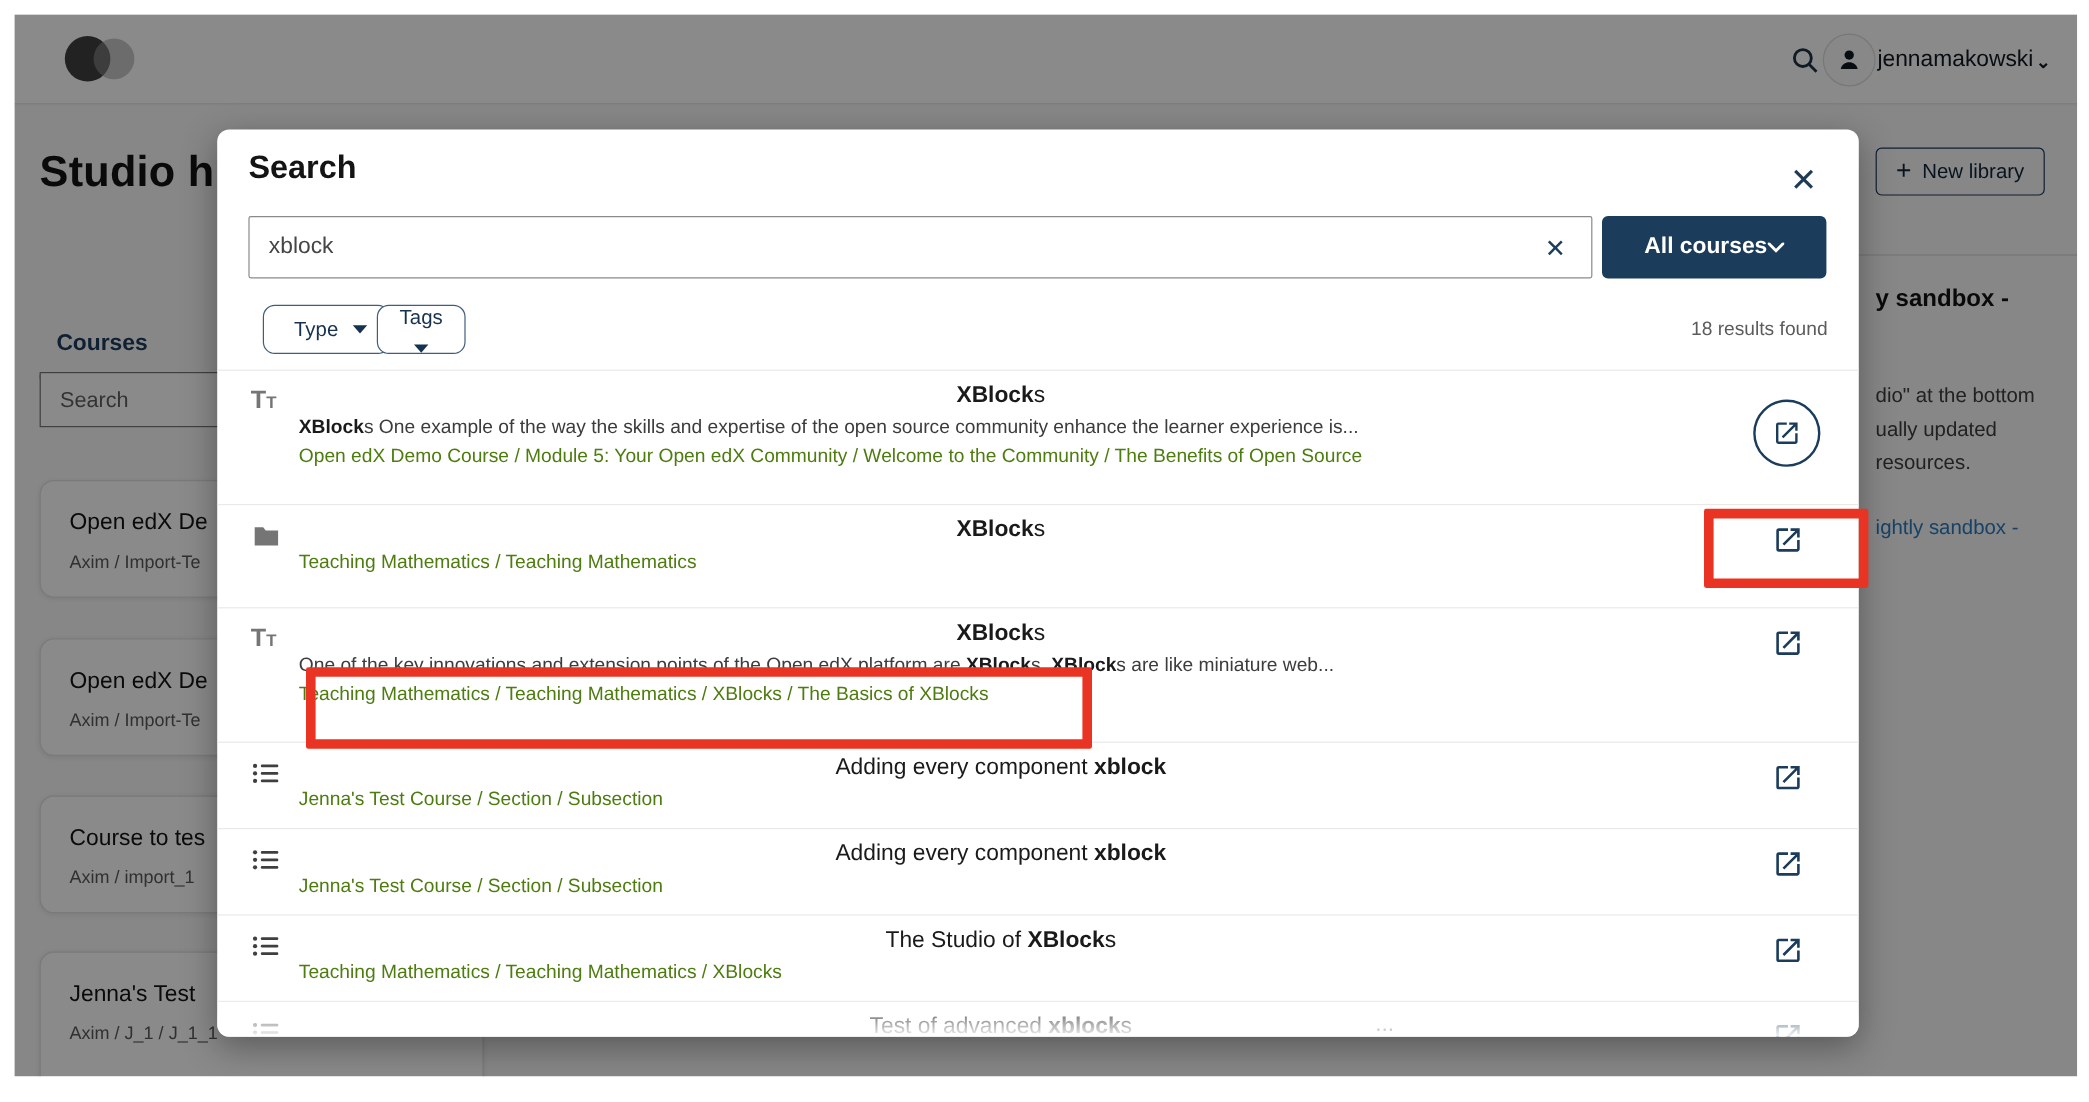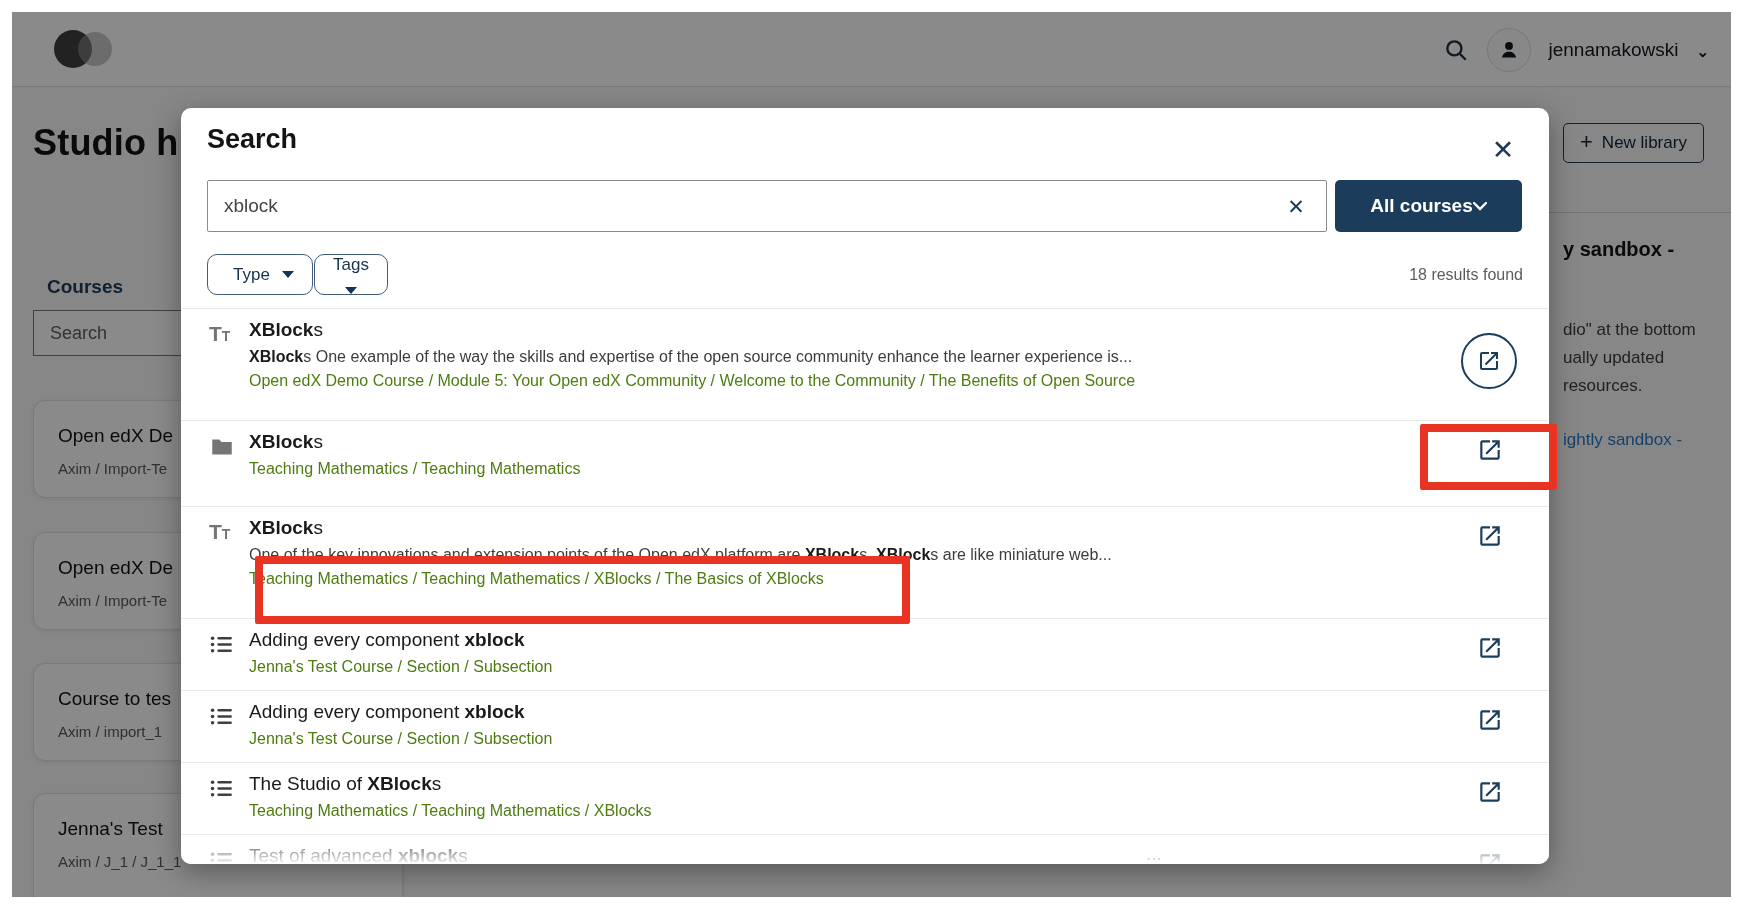--- a/index.html
+++ b/index.html
@@ -5,21 +5,21 @@
   * { box-sizing: border-box; margin: 0; padding: 0; }
   html,body { width:1741px; height:918px; background:#ffffff; font-family:"Liberation Sans", sans-serif; overflow:hidden; }
 
   .page { position:absolute; left:12px; top:12px; width:1719px; height:885px; background:#f4f4f4; overflow:hidden; }
 
   
   .topbar { position:absolute; left:0; top:0; width:1719px; height:75px; background:#ffffff; border-bottom:1px solid #e4e4e4; }
   .logo { position:absolute; left:42px; top:18px; width:70px; height:38px; }
   .logo .c1 { position:absolute; left:0; top:0; width:38px; height:38px; border-radius:50%; background:#1d1d1d; opacity:.85; }
   .logo .c2 { position:absolute; left:24px; top:2px; width:34px; height:34px; border-radius:50%; background:#9a9a9a; opacity:.55; }
-  .topbar-right { position:absolute; right:22px; top:0; height:75px; display:flex; align-items:center; gap:18px; }
+  .topbar-right { position:absolute; right:22px; top:0; height:75px; display:flex; align-items:center; gap:2px; }
   .tb-search { width:26px; height:26px; cursor:pointer; }
   .avatar { width:44px; height:44px; border-radius:50%; background:#fbfbfb; border:1px solid #dcdcdc; display:flex; align-items:center; justify-content:center; }
   .username { font-size:19px; color:#101820; }
   .chev { font-size:15px; color:#101820; font-weight:bold; transform:translateY(2px); }
 
   
   .content { position:absolute; left:0; top:76px; width:1719px; height:809px; background:#f9f9f9; }
   .page-title { position:absolute; left:21px; top:34px; font-size:36px; font-weight:700; color:#141414; letter-spacing:.2px; }
   .tabs { position:absolute; left:21px; top:160px; display:flex; gap:46px;margin-top:28px; }
   .tab { font-size:19px; font-weight:700; color:#1b3c5b; padding:0 14px 14px 14px; }
@@ -43,31 +43,31 @@
 
   
   .modal { position:absolute; left:169px; top:96px; width:1368px; height:756px; background:#ffffff; border-radius:10px; box-shadow:0 8px 28px rgba(0,0,0,.35); z-index:20; overflow:hidden; }
   .modal-title { position:absolute; left:26px; top:16px; font-size:27px; font-weight:700; color:#141414; }
   .modal-close { position:absolute; right:28px; top:24px; width:36px; height:36px; background:none; border:none; font-size:27px; color:#1f3a55; cursor:pointer; line-height:36px; text-align:center; }
   .query-input { position:absolute; left:26px; top:72px; width:1120px; height:52px; border:1px solid #8a8a8a; border-radius:2px; font-size:19px; color:#454545; padding:0 50px 0 16px; font-family:"Liberation Sans", sans-serif; }
   .query-clear { position:absolute; left:1100px; top:84px; width:30px; height:30px; background:none; border:none; font-size:21px; color:#1b3c5b; cursor:pointer; }
   .scope-btn { position:absolute; left:1154px; top:72px; width:187px; height:52px; background:#1b3c5b; border:none; border-radius:5px; color:#ffffff; font-size:19px; font-weight:700; cursor:pointer; display:flex; align-items:center; justify-content:center; font-family:"Liberation Sans", sans-serif; }
   .scope-chev { width:14px; height:9px; }
   .filter-btn { position:absolute; top:146px; height:41px; padding:0 18px; background:#fff; border:1px solid #3f5d7c; border-radius:10px; font-size:17px; color:#15324f; cursor:pointer; display:flex; align-items:center; gap:12px; font-family:"Liberation Sans", sans-serif; }
-  .filter-type { left:26px;padding-left:25px; }
+  .filter-type { left:38px;padding-left:25px; }
   .filter-tags { left:133px;flex-direction:column; }
   .tri { display:inline-block; width:0; height:0; border-left:6px solid transparent; border-right:6px solid transparent; border-top:7px solid #15324f; }
   .results-count { position:absolute; right:26px; top:158px; font-size:16px; color:#5c5c5c; }
 
   .results { position:absolute; left:0; top:200px; width:1368px; height:556px; }
   .result-row { position:relative; border-top:1px solid #e9e9e9; width:1368px; overflow:hidden; cursor:pointer; }
   .rh-lg { height:112px; } .rh-md { height:86px; } .rh-sm { height:72px; } .rh-cut { height:30px; }
   .r-icon { position:absolute; left:28px; top:13px; width:26px; height:26px; color:#757575; }
   .r-body { position:absolute; left:68px; top:10px; right:130px; }
-  .r-title { font-size:19px; color:#1a1a1a; margin-bottom:7px; white-space:nowrap; }
+  .r-title { font-size:19px; color:#1a1a1a; margin-bottom:7px; white-space:nowrap;text-align:center; }
   .r-title b { font-weight:700; }
   .r-desc { font-size:16px; color:#3c3c3c; margin-bottom:6px; white-space:nowrap; overflow:hidden; }
   .r-desc b { font-weight:700; color:#1a1a1a; }
   .r-crumb { font-size:16px; color:#4d7c0f; white-space:nowrap; }
   .r-action { position:absolute; right:46px; top:16px; width:26px; height:26px; color:#1b3c5b; cursor:pointer; }
   .r-action.circled { right:32px; top:24px; width:56px; height:56px; border:2px solid #1b3c5b; border-radius:50%; display:flex; align-items:center; justify-content:center; }
   .r-action.circled svg { width:24px; height:24px; }
   .r-trail { position:absolute; left:965px; top:8px; font-size:19px; color:#1a1a1a; }
   .ticon-big { font-size:21px; font-weight:700; color:#757575; }
   .ticon-sm { font-size:14px; font-weight:700; color:#757575; }

